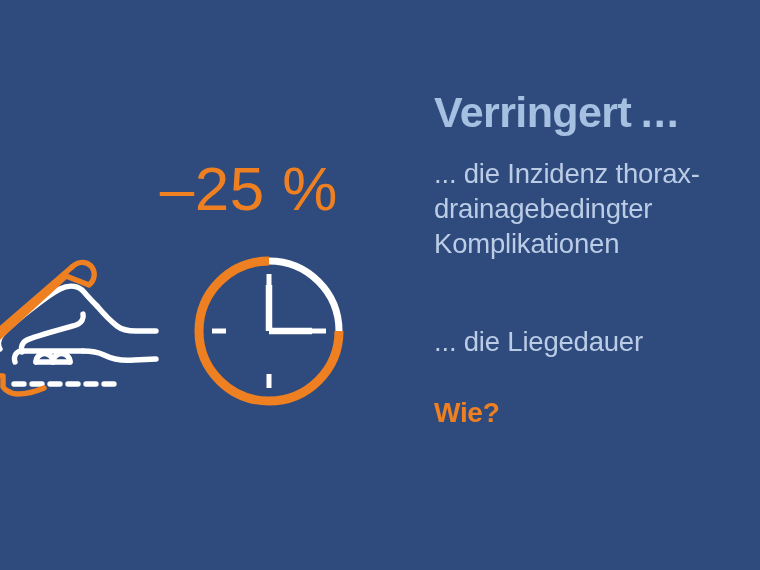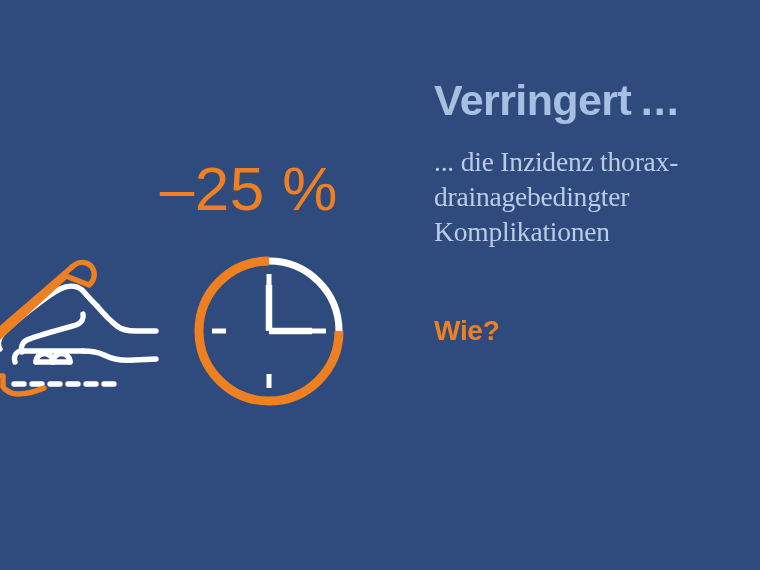--- a/index.html
+++ b/index.html
@@ -63,42 +63,42 @@
     left: 190px;
     top: 252px;
     width: 158px;
     height: 158px;
   }
 
   
   #copy {
     position: absolute;
     left: 434px;
-    top: 78px;
+    top: 90px;
     width: 326px;
     height: 440px;
   }
 
   #headline {
     font-family: "Liberation Sans", sans-serif;
     font-weight: bold;
     font-size: 43px;
     line-height: 1.05;
     color: #a6c0e2;
     letter-spacing: -0.6px;
     margin: 0;
     white-space: nowrap;
   }
   #headline .dots {
     color: #aac4e4;
     letter-spacing: 1px;
   }
 
   .para {
-    font-family: Liberation Serif, serif;
+    font-family: Liberation Sans, sans-serif;
     font-weight: 300;
     font-size: 27.5px;
     line-height: 1.27;
     color: #bbcde6;
     letter-spacing: -0.2px;
     white-space: pre-line;
   }
   #para-1 { margin-top: 22px; }
   #para-2 { margin-top: 28px; text-indent: 0; }
   #para-2 .ind { display: block; }
@@ -172,19 +172,20 @@
 
   <div id="copy">
 
     <h1 id="headline"><span>Verringert</span><span class="dots"> ...</span></h1>
 
     <div class="para" id="para-1">... die Inzidenz thorax-
 drainagebedingter
 Komplikationen</div>
 
     <div class="para" id="para-2">
+      <span class="ind">... die Liegedauer</span>
     </div>
 
     <div id="cta">
       <span class="cta-line">Wie?</span>
     </div>
   </div>
 </div>
 
 </body></html>

